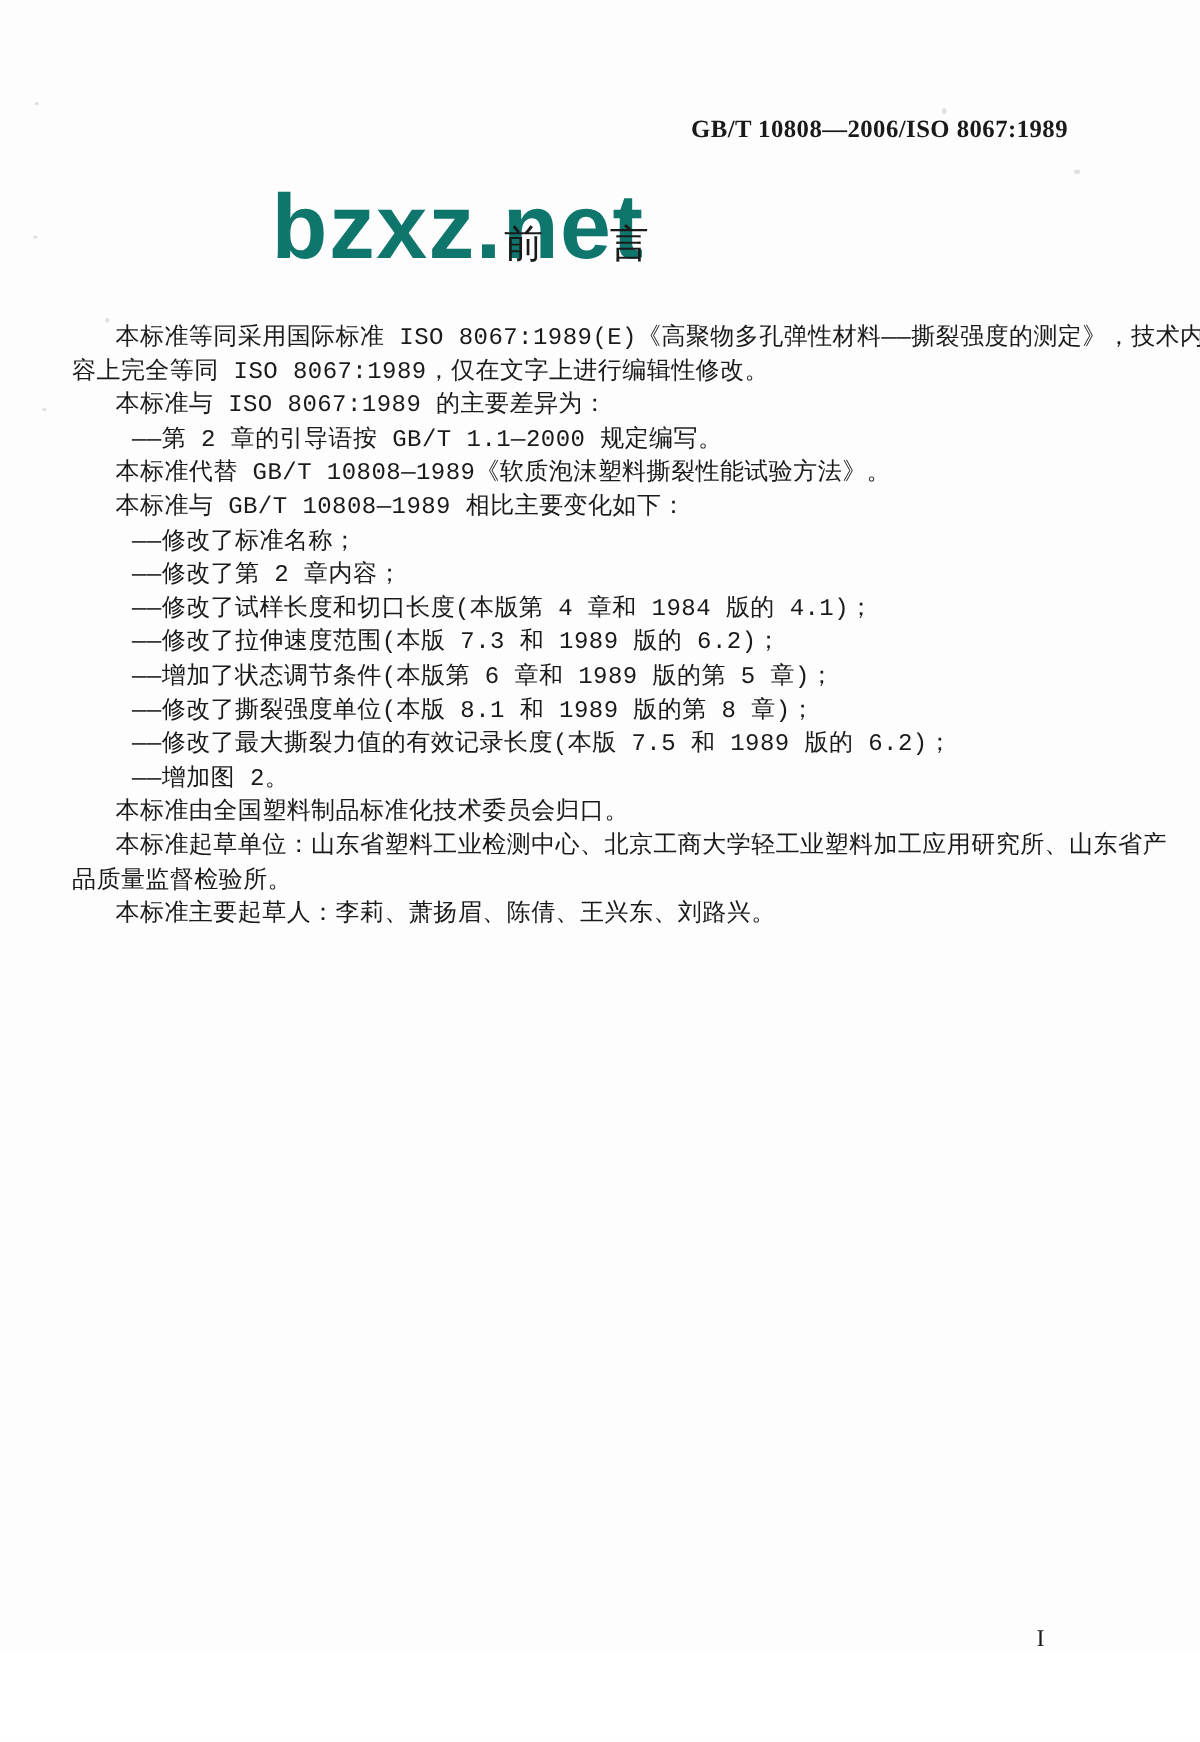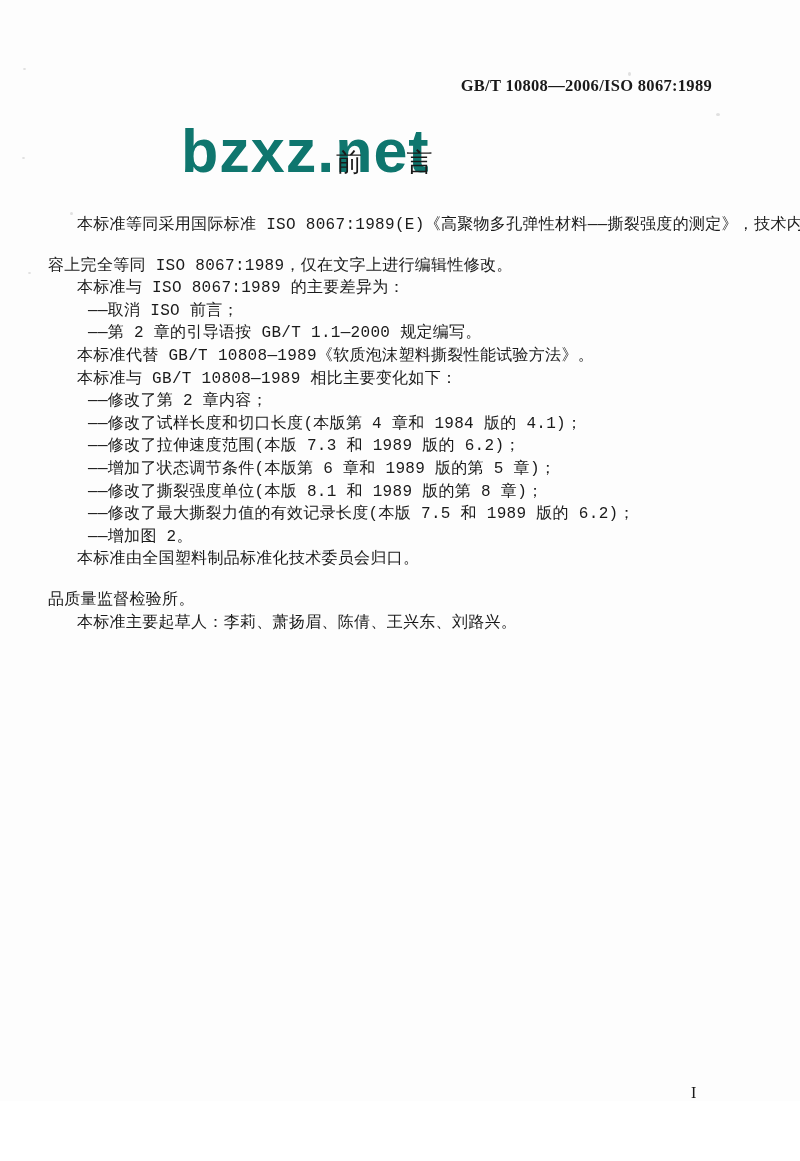--- a/index.html
+++ b/index.html
@@ -55,21 +55,21 @@
     width: 692px;
     font-size: 16px;
     line-height: 22.6px;
     z-index: 2;
     font-family: Liberation Mono, monospace;
   }
   .body-text .line {
     white-space: nowrap;
     letter-spacing: 0.3px;
   }
-  .body-text .ind-none { padding-left: 0; margin-top: 18px; }
+  .body-text .ind-none { padding-left: 0; }
   .body-text .ind-para { padding-left: 29px; }
   .body-text .ind-dash { padding-left: 40px; }
   .page-number {
     position: absolute;
     left: 691px;
     top: 1084px;
     font-size: 16px;
     font-weight: 400;
   }
   
@@ -106,31 +106,32 @@
   <div class="doc-header">GB/T 10808—2006/ISO 8067:1989</div>
 
   <div class="watermark">bzxz.net</div>
 
   <div class="doc-title">前 言</div>
 
   <div class="body-text">
       <div class="line ind-para">本标准等同采用国际标准 ISO 8067:1989(E)《高聚物多孔弹性材料——撕裂强度的测定》，技术内</div>
       <div class="line ind-none">容上完全等同 ISO 8067:1989，仅在文字上进行编辑性修改。</div>
       <div class="line ind-para">本标准与 ISO 8067:1989 的主要差异为：</div>
-      <div class="line ind-dash">——取消 ISO 前言；</div>
       <div class="line ind-dash">——第 2 章的引导语按 GB/T 1.1—2000 规定编写。</div>
       <div class="line ind-para">本标准代替 GB/T 10808—1989《软质泡沫塑料撕裂性能试验方法》。</div>
       <div class="line ind-para">本标准与 GB/T 10808—1989 相比主要变化如下：</div>
+      <div class="line ind-dash">——修改了标准名称；</div>
       <div class="line ind-dash">——修改了第 2 章内容；</div>
       <div class="line ind-dash">——修改了试样长度和切口长度(本版第 4 章和 1984 版的 4.1)；</div>
       <div class="line ind-dash">——修改了拉伸速度范围(本版 7.3 和 1989 版的 6.2)；</div>
       <div class="line ind-dash">——增加了状态调节条件(本版第 6 章和 1989 版的第 5 章)；</div>
       <div class="line ind-dash">——修改了撕裂强度单位(本版 8.1 和 1989 版的第 8 章)；</div>
       <div class="line ind-dash">——修改了最大撕裂力值的有效记录长度(本版 7.5 和 1989 版的 6.2)；</div>
       <div class="line ind-dash">——增加图 2。</div>
       <div class="line ind-para">本标准由全国塑料制品标准化技术委员会归口。</div>
+      <div class="line ind-para">本标准起草单位：山东省塑料工业检测中心、北京工商大学轻工业塑料加工应用研究所、山东省产</div>
       <div class="line ind-none">品质量监督检验所。</div>
       <div class="line ind-para">本标准主要起草人：李莉、萧扬眉、陈倩、王兴东、刘路兴。</div>
     </div>
 
   <div class="page-number">I</div>
 
 </div>
 
 </body></html>

